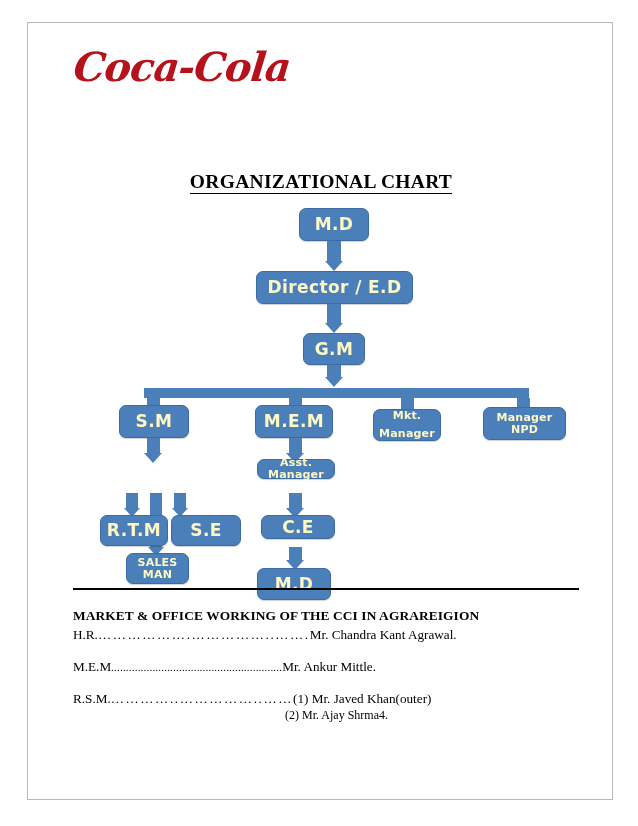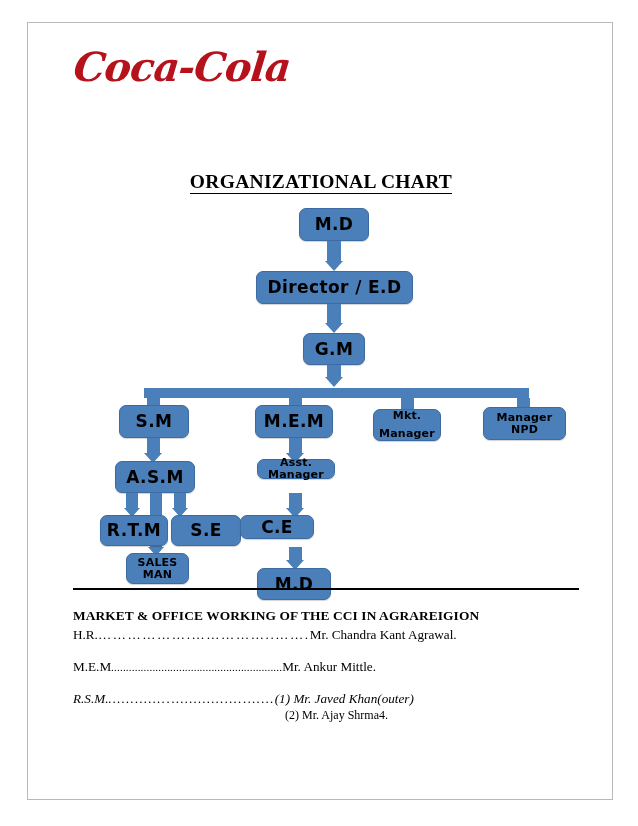--- a/index.html
+++ b/index.html
@@ -77,21 +77,21 @@
   .node {
     position: absolute;
     background: #4a7fba;
     border: 1.4px solid #3c6ba3;
     border-radius: 7px;
     box-sizing: border-box;
     display: flex;
     align-items: center;
     justify-content: center;
     text-align: center;
-    color: #000000;
+    color: #fef9c3;
     font-family: "DejaVu Sans", sans-serif;
     font-weight: bold;
     line-height: 1.08;
     box-shadow: 0 1px 1px rgba(0,0,0,0.18);
   }
   .node.big   { font-size: 17px; letter-spacing: 0.4px; }
   .node.small { font-size: 11px; letter-spacing: 0.2px; }
 
   
   .conn {
@@ -154,21 +154,21 @@
   }
   .entry .dots.fine {
     font-size: 11px;
     letter-spacing: 0.2px;
   }
   .entry .val { flex: none; }
   .entry.two-line {
     display: block;
     margin-bottom: 4px;
   }
-  .entry .line1 { display: flex; align-items: baseline; font-style: italic; }
+  .entry .line1 { display: flex; align-items: baseline; }
   .line2 {
     font-size: 12px;
     padding-left: 212px;
     margin-top: 1px;
     white-space: nowrap;
   }
 </style>
 </head>
 <body>
 
@@ -236,23 +236,20 @@
       <span>Manager</span>
       <span>NPD</span>
     </div>
 
     <div class="conn" style="left:119px; top:415px; width:13px; height:17px;"></div>
     <div class="arrow-head" style="left:116px; top:430px;"></div>
 
     <div class="conn" style="left:261px; top:415px; width:13px; height:17px;"></div>
     <div class="arrow-head" style="left:258px; top:430px;"></div>
 
-    <div class="node big" style="left:87px; top:438px; width:80px; height:32px;">
-      <span>A.S.M</span>
-    </div>
 
     <div class="node small" style="left:229px; top:436px; width:78px; height:20px; flex-direction:column;">
       <span>Asst.</span>
       <span>Manager</span>
     </div>
 
     <div class="conn" style="left:98px; top:470px; width:12px; height:17px;"></div>
     <div class="arrow-head sm" style="left:96px; top:485px;"></div>
 
     <div class="conn" style="left:146px; top:470px; width:12px; height:17px;"></div>
@@ -265,21 +262,21 @@
     <div class="arrow-head" style="left:258px; top:485px;"></div>
 
     <div class="node big" style="left:72px; top:492px; width:68px; height:31px;">
       <span>R.T.M</span>
     </div>
 
     <div class="node big" style="left:143px; top:492px; width:70px; height:31px;">
       <span>S.E</span>
     </div>
 
-    <div class="node big" style="left:212px; top:492px; width:74px; height:24px;">
+    <div class="node big" style="left:233px; top:492px; width:74px; height:24px;">
       <span>C.E</span>
     </div>
 
     <div class="conn" style="left:261px; top:524px; width:13px; height:15px;"></div>
     <div class="arrow-head" style="left:258px; top:537px;"></div>
 
     <div class="node small" style="left:98px; top:530px; width:63px; height:31px; flex-direction:column;">
       <span>SALES</span>
       <span>MAN</span>
     </div>

